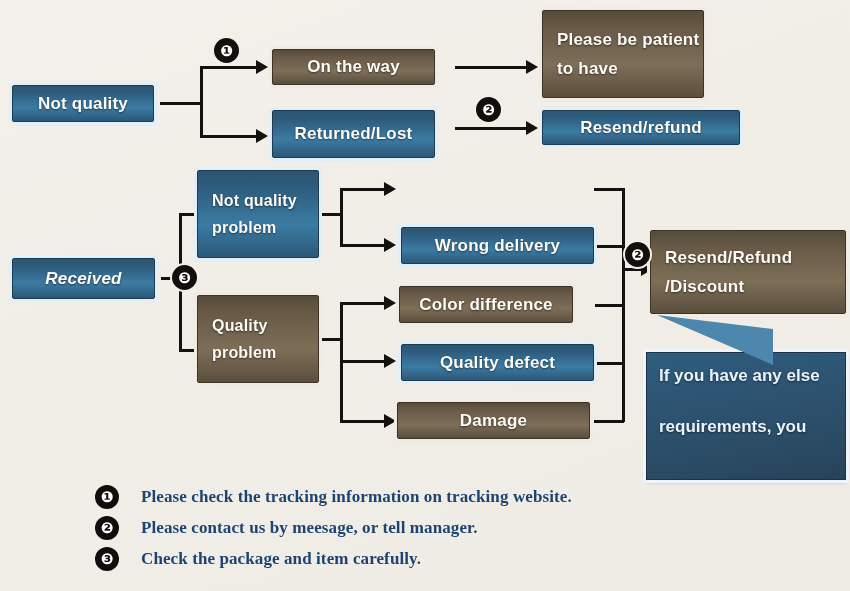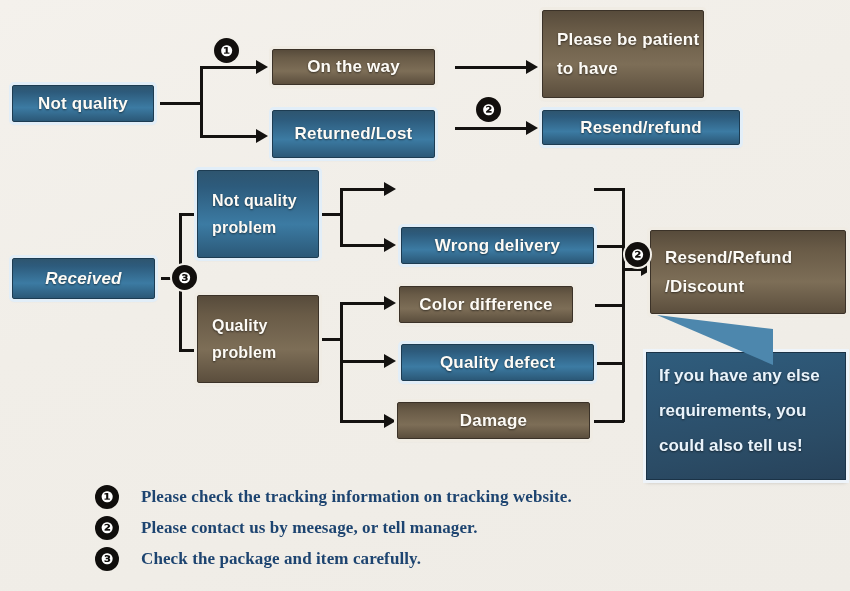--- a/index.html
+++ b/index.html
@@ -98,21 +98,21 @@
     background: linear-gradient(170deg, #2f5d7d 0%, #2d5472 35%, #2b4c66 70%, #27425a 100%);
     border: 1px solid #1b3purple;
     border: 1px solid #1b3347;
     box-shadow: 0 0 0 3px #eef4fa, 0 2px 4px rgba(0,0,0,.3);
     z-index: 6;
     padding: 14px 12px 10px 12px;
   }
   #callout .ctext {
     display: flex;
     flex-direction: column;
-    gap: 17px;
+    gap: 33px;
     color: #e9f3fb;
     font-size: 17px;
     font-weight: bold;
     text-shadow: 0 1px 2px rgba(0,0,0,.5);
     line-height: 1.05;
   }
   #callout-tail {
     position: absolute;
     z-index: 7;
     pointer-events: none;
@@ -283,21 +283,20 @@
   </div>
 
   <svg id="callout-tail" width="130" height="60" style="left:645px; top:315px;" viewBox="0 0 130 60">
     <polygon points="12,0 128,50 128,14" fill="#4d87ad"></polygon>
   </svg>
 
   <div id="callout" style="left:646px; top:352px; width:200px; height:128px;">
     <span class="ctext">
       <span>If you have any else</span>
       <span>requirements, you</span>
-      <span>could also tell us!</span>
     </span>
   </div>
 
   <div id="legend">
 
     <div class="legend-row">
       <span class="legend-num">❶</span>
       <span class="legend-text">Please check the tracking information on tracking website.</span>
     </div>
 

